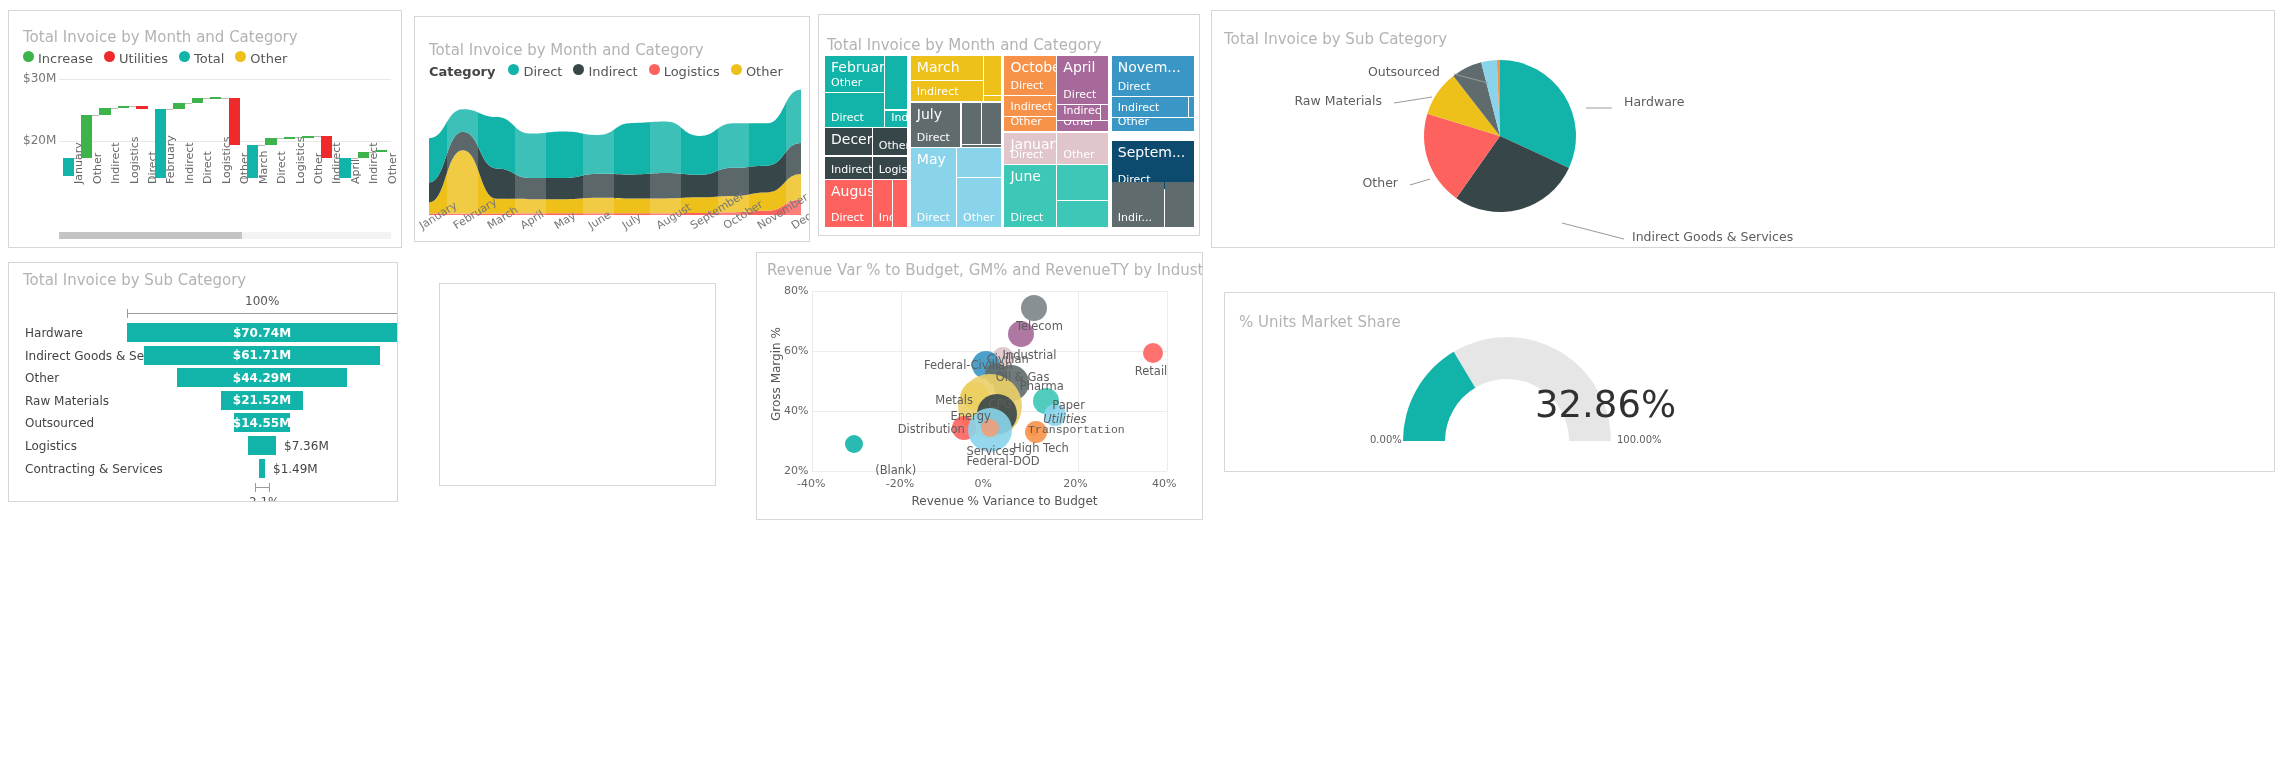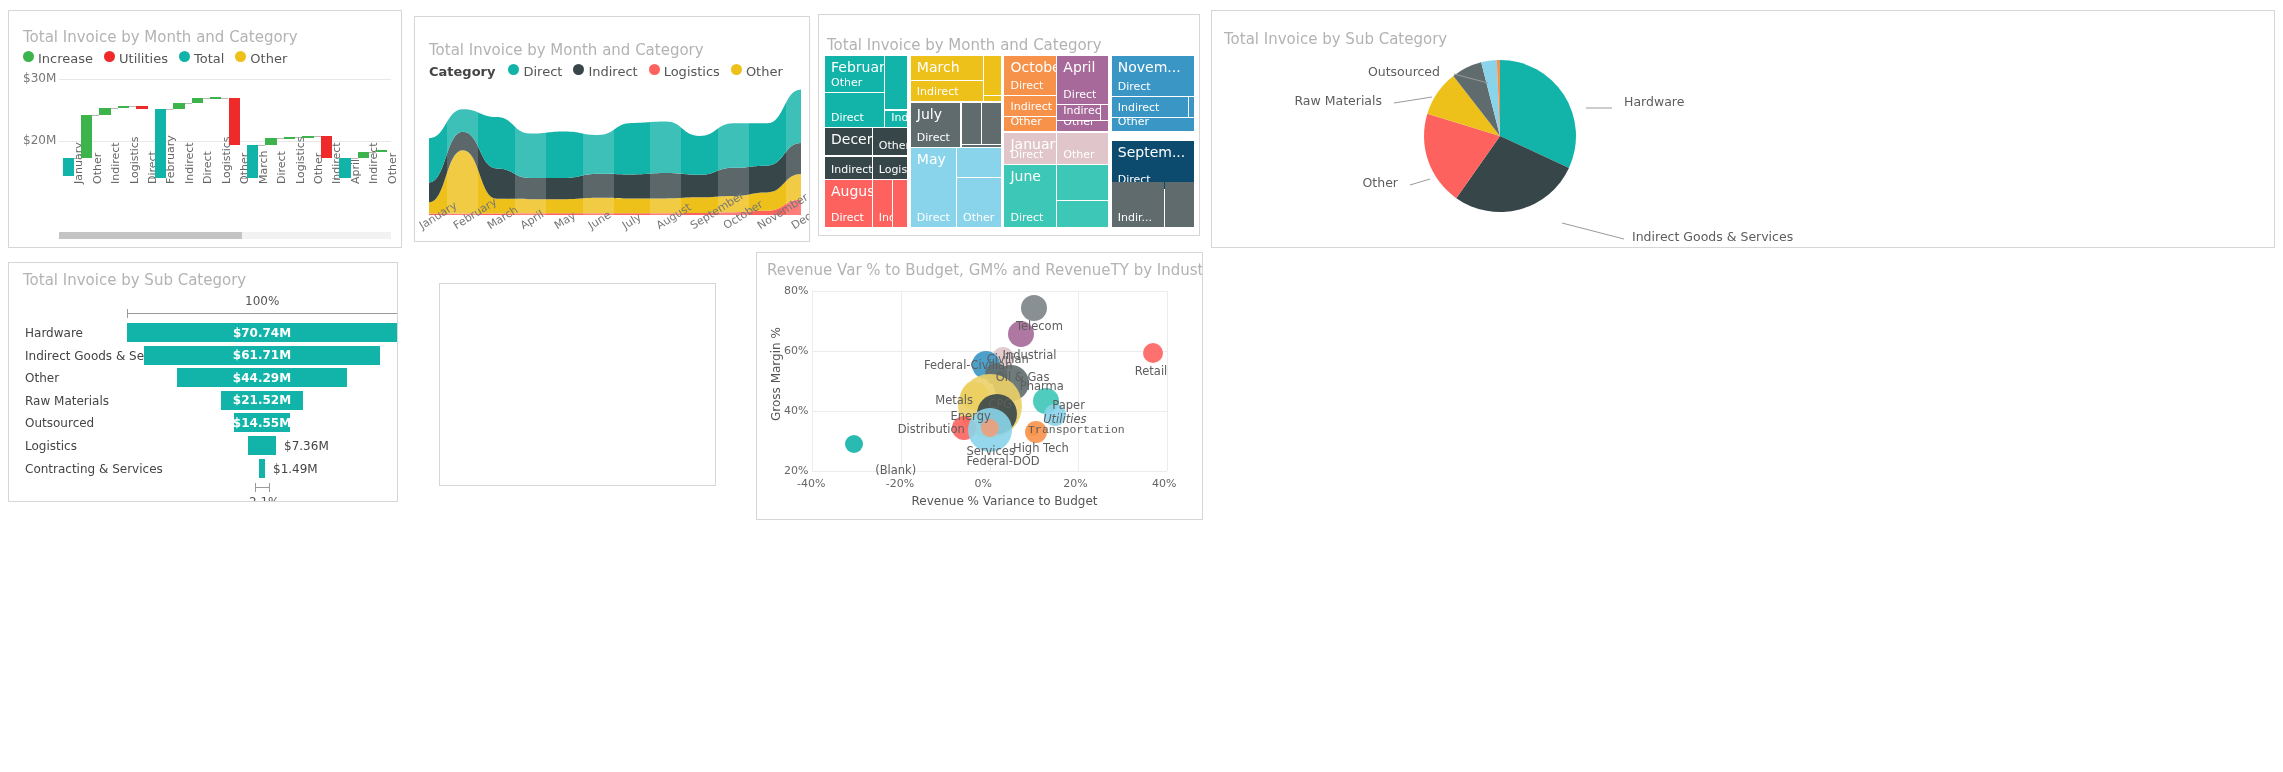--- a/index.html
+++ b/index.html
@@ -462,14 +462,26 @@
         <div class="sc-lab" style="left:286.17499999999995px; top:158.60000000000002px;font-style:italic;">Utilities</div>
         <div class="sc-lab" style="left:140.76250000000002px; top:168.5px;">Distribution</div>
         <div class="sc-lab" style="left:209.38750000000002px; top:190.6px;">Services</div>
         <div class="sc-lab" style="left:209.38750000000002px; top:201.4px;">Federal-DOD</div>
         <div class="sc-lab" style="left:271.09375px; top:170px;font-family:Liberation Mono, monospace;">Transportation</div>
         <div class="sc-lab" style="left:255.98749999999995px; top:187.5px;">High Tech</div>
         <div class="sc-lab" style="left:79.15625px; top:210px;margin-left:39px;">(Blank)</div>
       </div>
   </div>
 
+  <div class="panel" style="left:1224px; top:292px; width:1051px; height:180px;">
+    <div class="panel-title" style="left:14px; top:20px;">% Units Market Share</div>
+    <div id="gg-plot" style="position:absolute; left:0; top:0; width:100%; height:100%;">
+        <svg width="1051" height="180" style="position: absolute;">
+          <path d="M178,148 A104,104 0 0 1 386,147.99999999999997 L344,147.99999999999997 A62,62 0 0 0 220,148 Z" fill="#e6e6e6"></path>
+          <path d="M178,148 A104,104 0 0 1 228.6664889997434,58.71653790098914 L250.20502228830856,94.77332067174353 A62,62 0 0 0 220,148 Z" fill="#12b3a8"></path>
+        </svg>
+        <div class="gauge-value" style="left:310px; top:90px;">32.86%</div>
+        <div class="gauge-min" style="left:145px; top:141px;">0.00%</div>
+        <div class="gauge-max" style="left:392px; top:141px;">100.00%</div>
+      </div>
+  </div>
 
 </div>
 
 </body></html>

